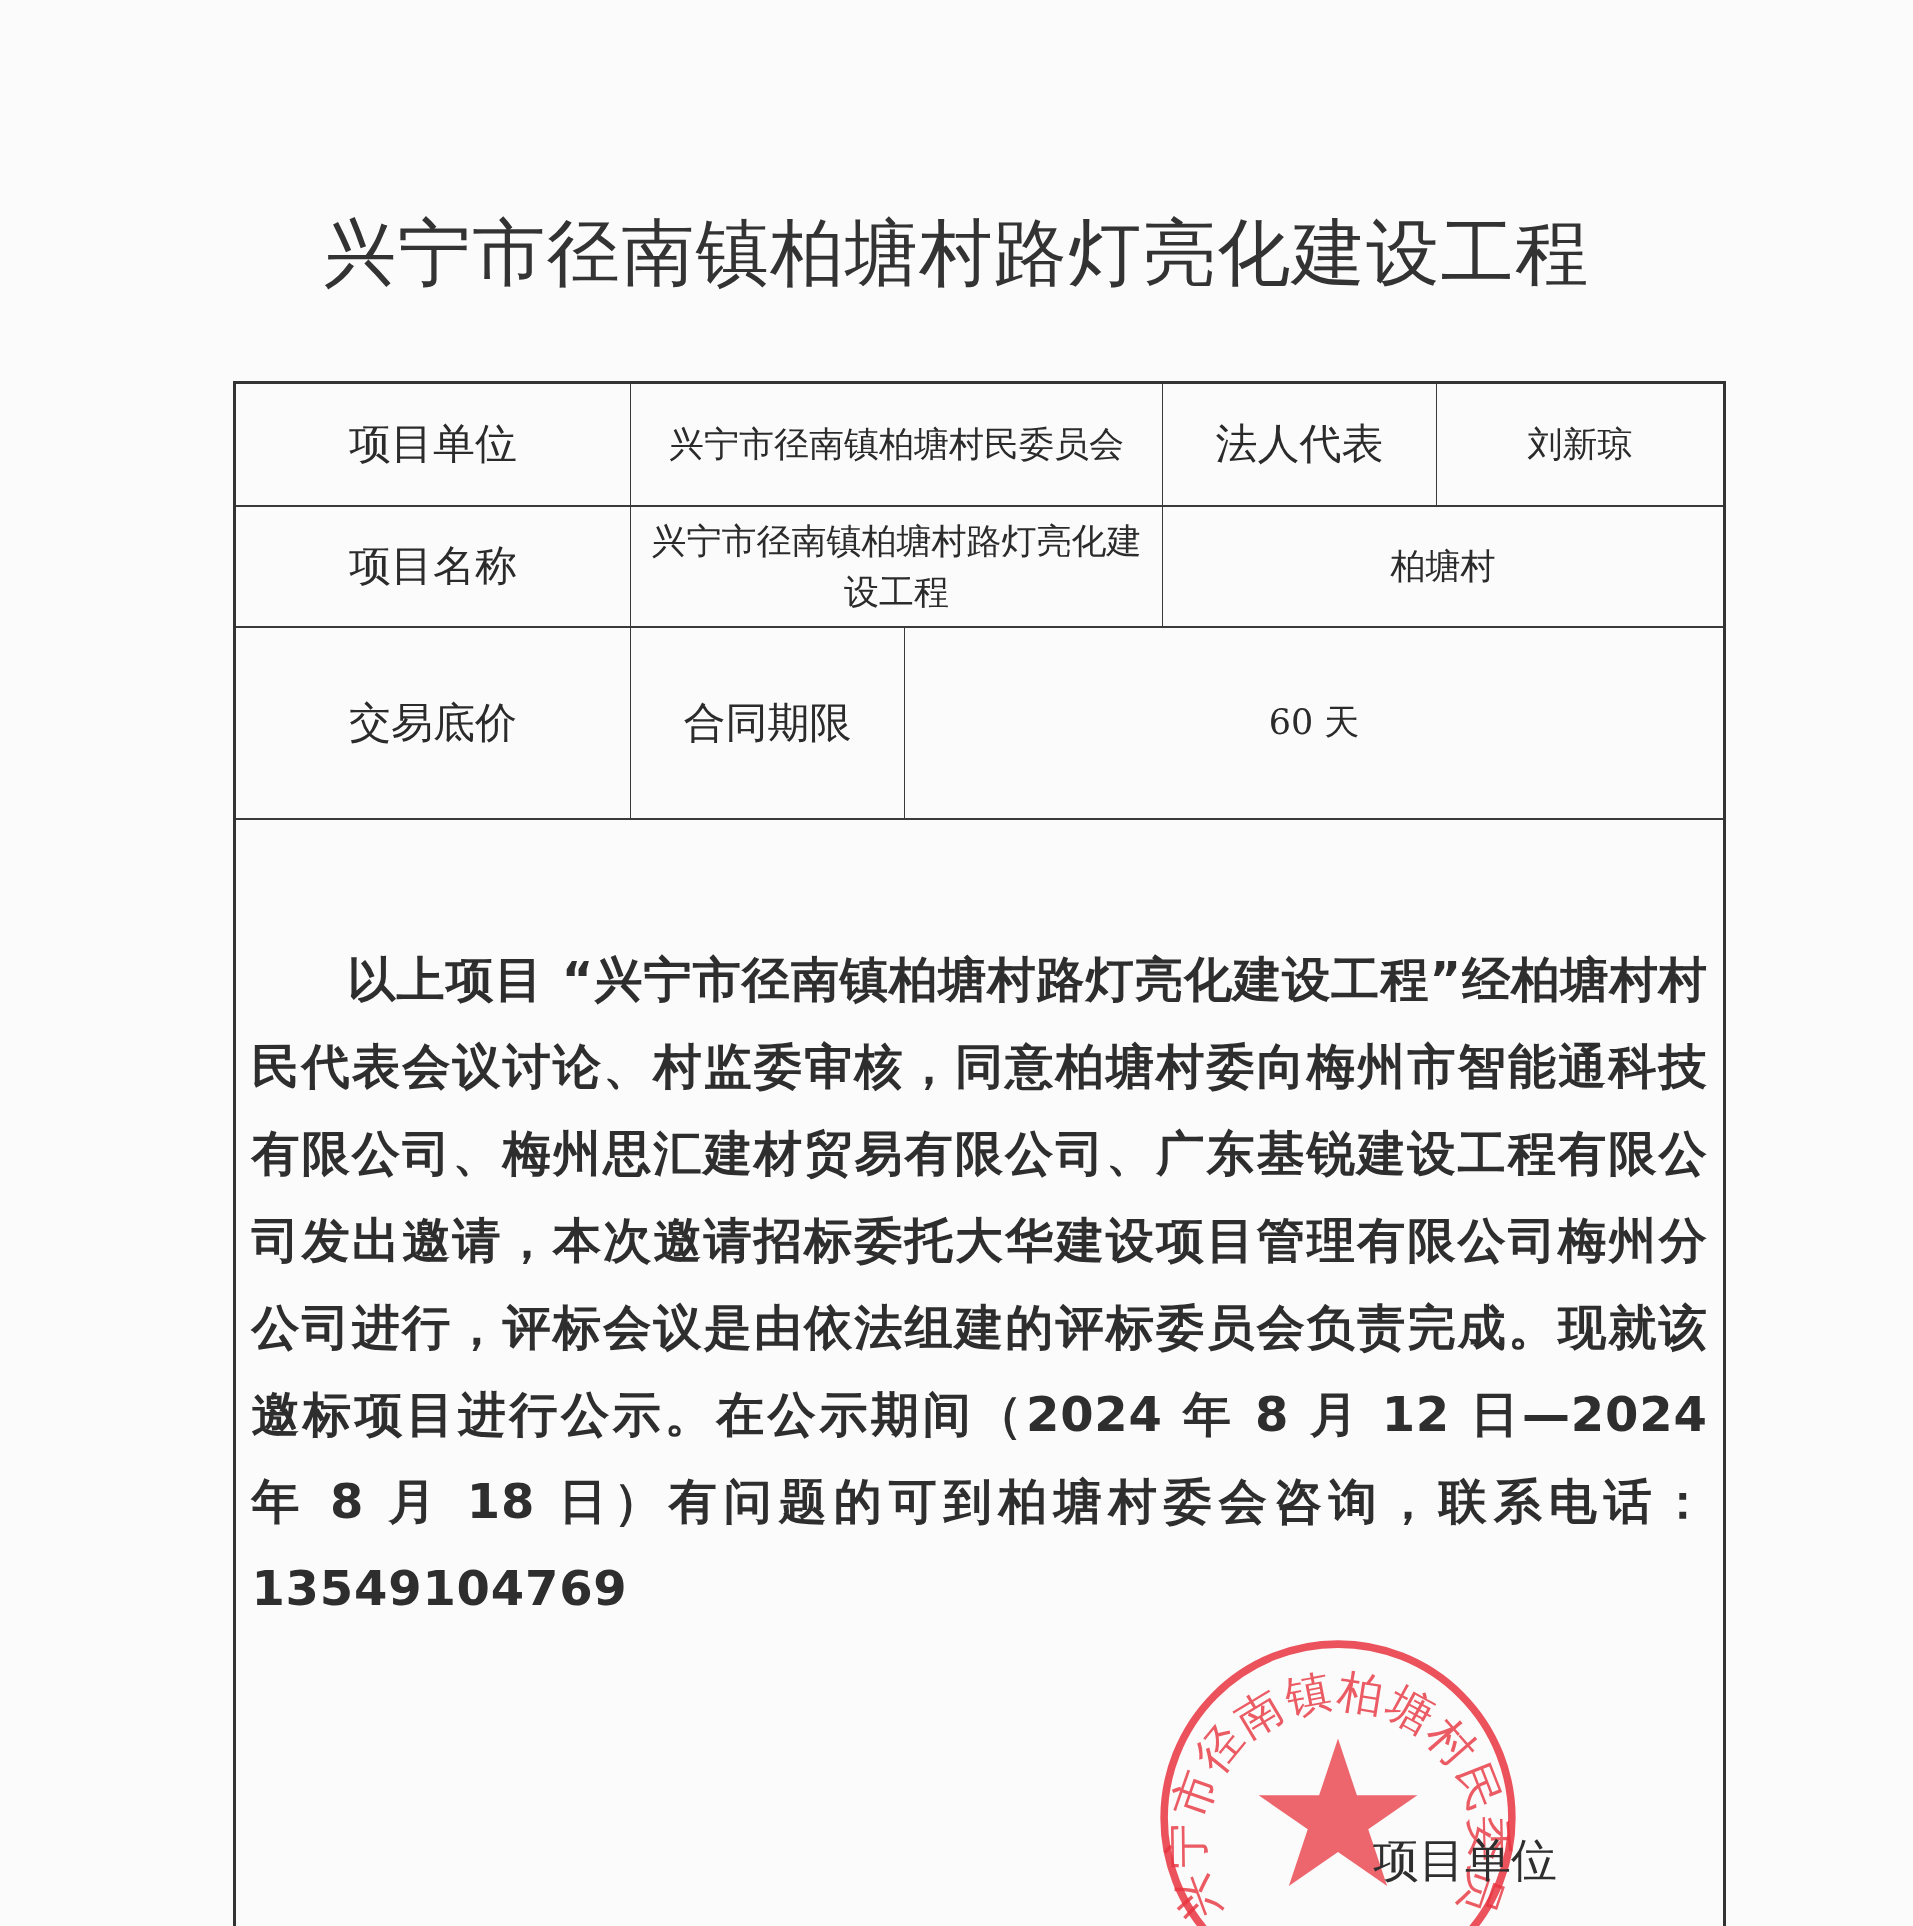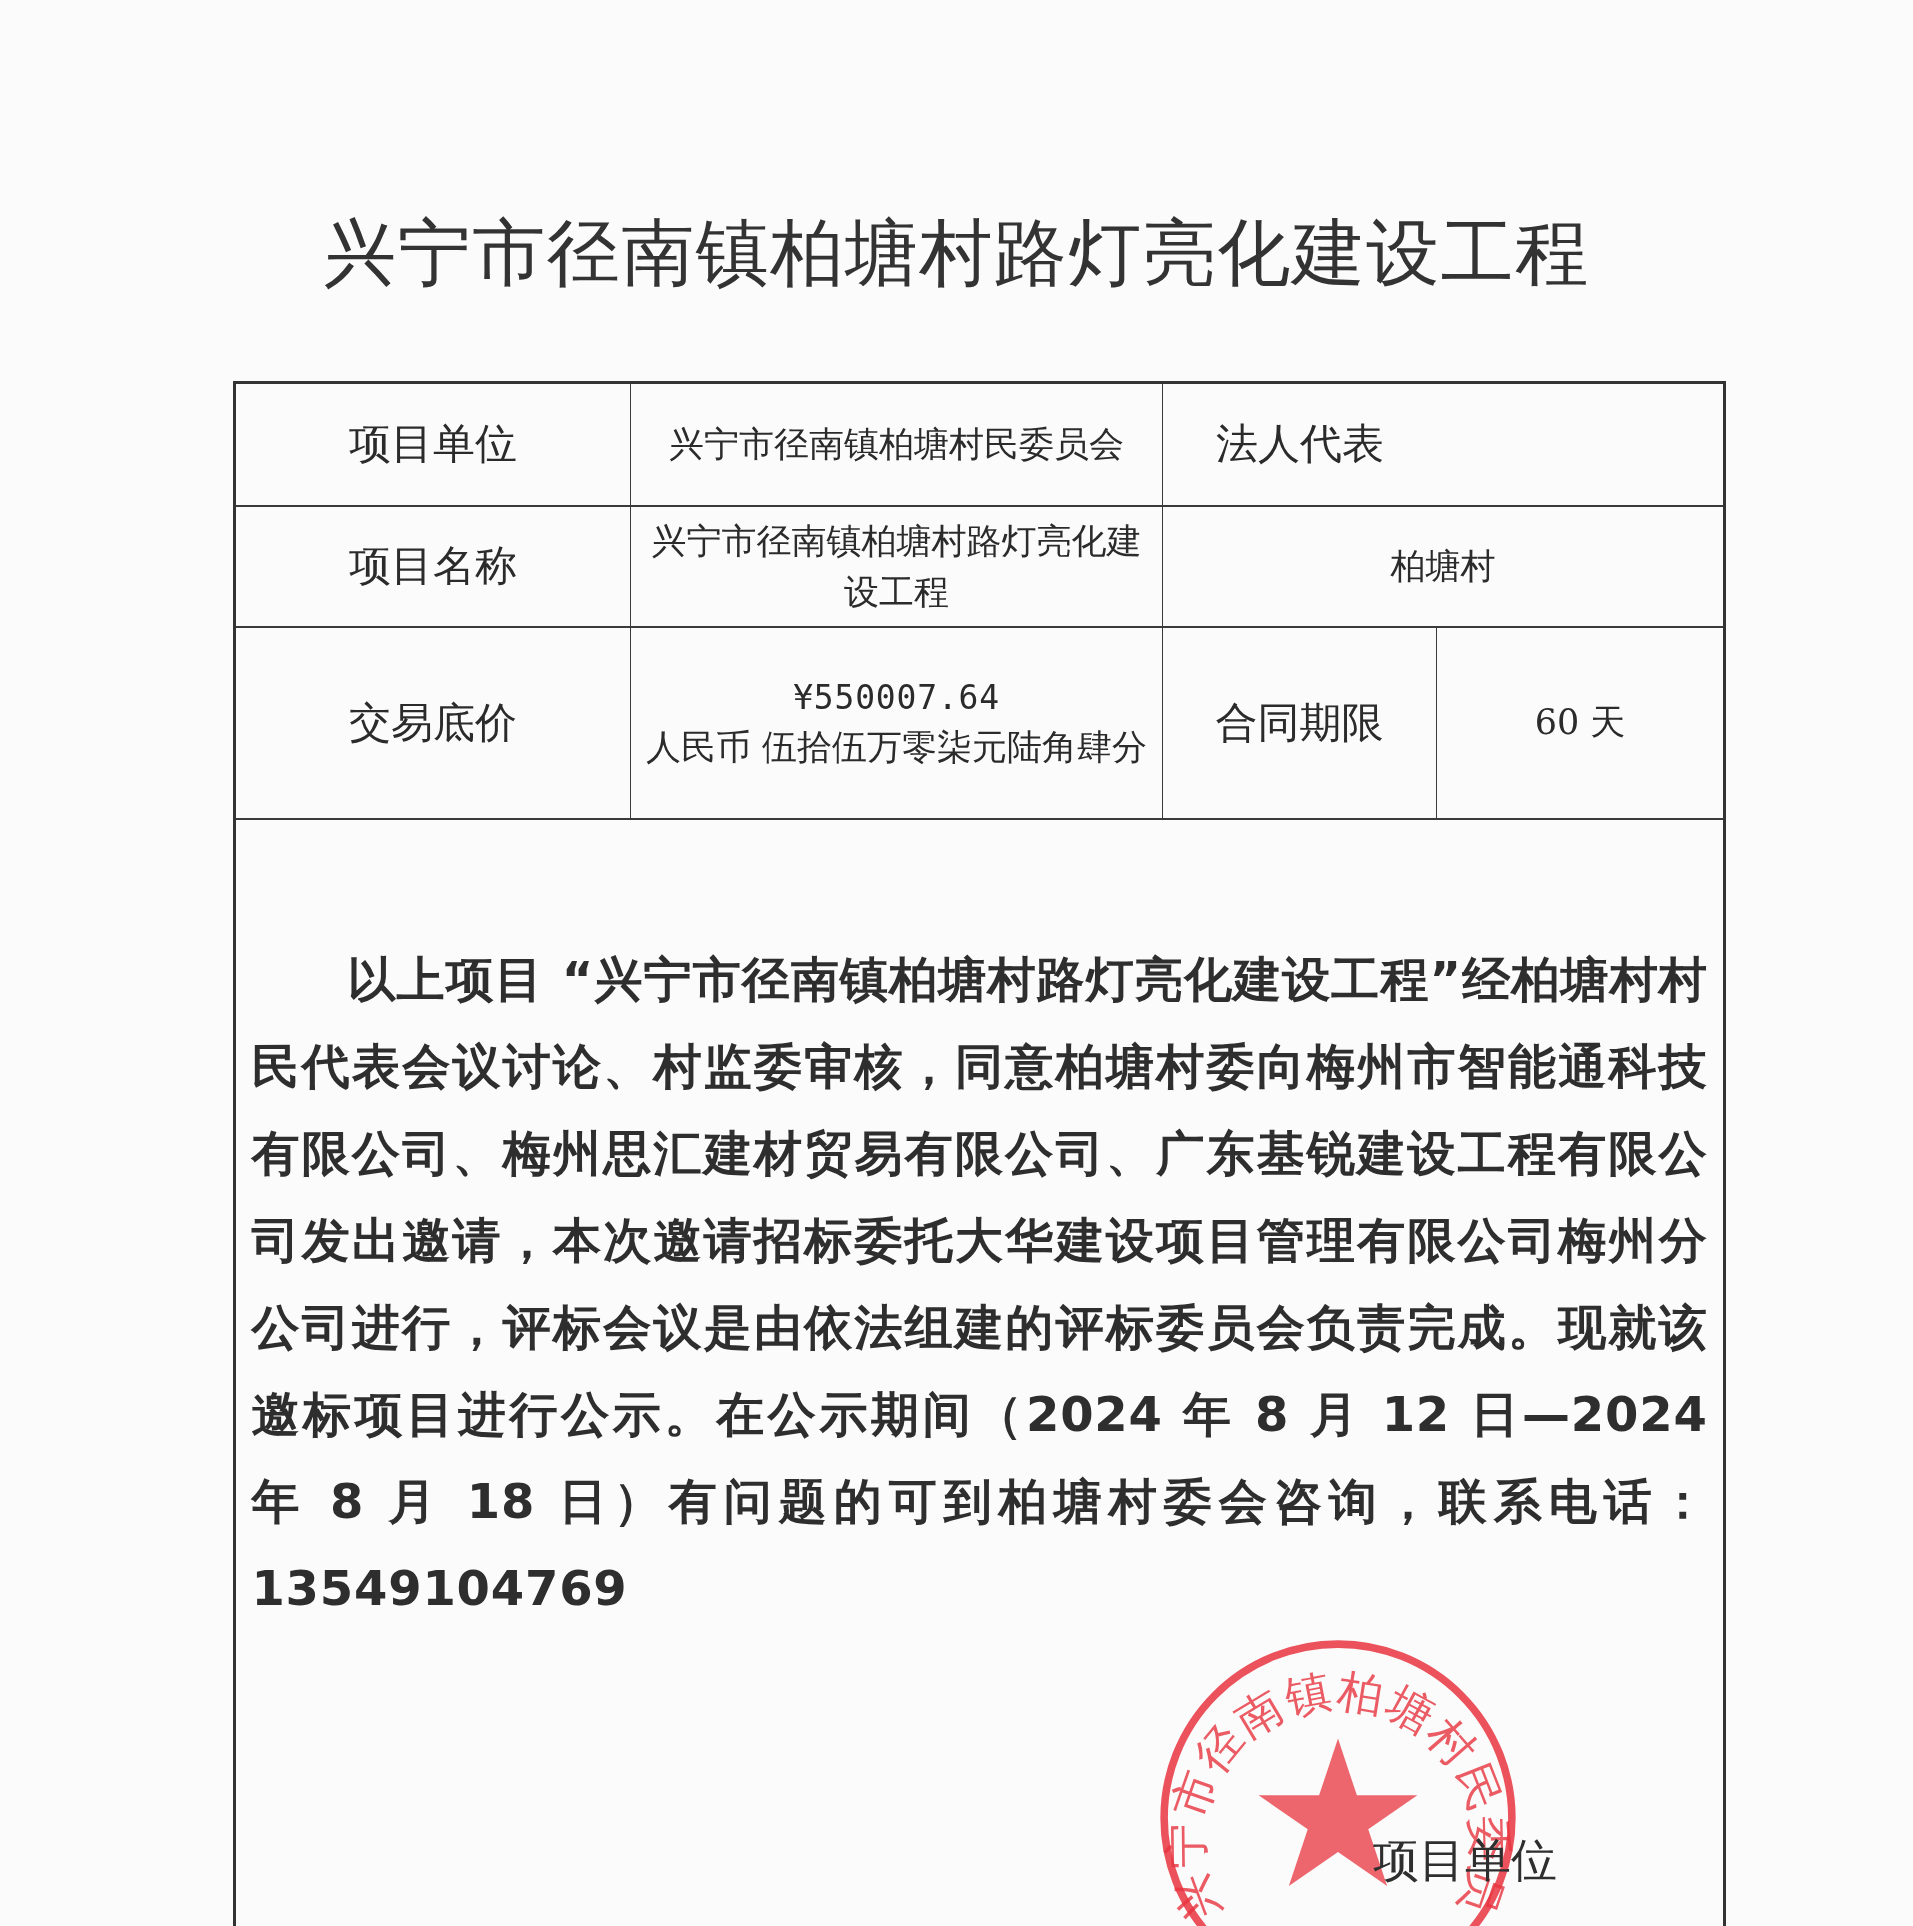--- a/index.html
+++ b/index.html
@@ -97,36 +97,31 @@
 <body>
 
 <div class="page-title">兴宁市径南镇柏塘村路灯亮化建设工程</div>
 
 <div class="form-table">
 
   <div class="row r1">
     <div class="cell c1">项目单位</div>
     <div class="cell c2">兴宁市径南镇柏塘村民委员会</div>
     <div class="cell c3">法人代表</div>
+    <div class="cell c4">刘新琼</div>
   </div>
 
   <div class="row r2">
     <div class="cell c1">项目名称</div>
     <div class="cell c2">兴宁市径南镇柏塘村路灯亮化建设工程</div>
     <div class="cell c4">柏塘村</div>
   </div>
 
   <div class="row r3">
     <div class="cell c1">交易底价</div>
-    <div class="cell c2">
-      <div class="price-lines">
-        <span class="price-number">¥550007.64</span>
-        <span>人民币 伍拾伍万零柒元陆角肆分</span>
-      </div>
-    </div>
     <div class="cell c3">合同期限</div>
     <div class="cell c4">60 天</div>
   </div>
 
   <div class="body-row">
     <div class="notice-text">以上项目 “兴宁市径南镇柏塘村路灯亮化建设工程”经柏塘村村民代表会议讨论、村监委审核，同意柏塘村委向梅州市智能通科技有限公司、梅州思汇建材贸易有限公司、广东基锐建设工程有限公司发出邀请，本次邀请招标委托大华建设项目管理有限公司梅州分公司进行，评标会议是由依法组建的评标委员会负责完成。现就该邀标项目进行公示。在公示期间（2024 年 8 月 12 日—2024 年 8 月 18 日）有问题的可到柏塘村委会咨询，联系电话：13549104769</div>
 
     <svg class="seal" viewBox="0 0 200 200">
       <defs>
         <path id="sealArc" d="M 38 150 A 72 72 0 1 1 162 150"></path>

